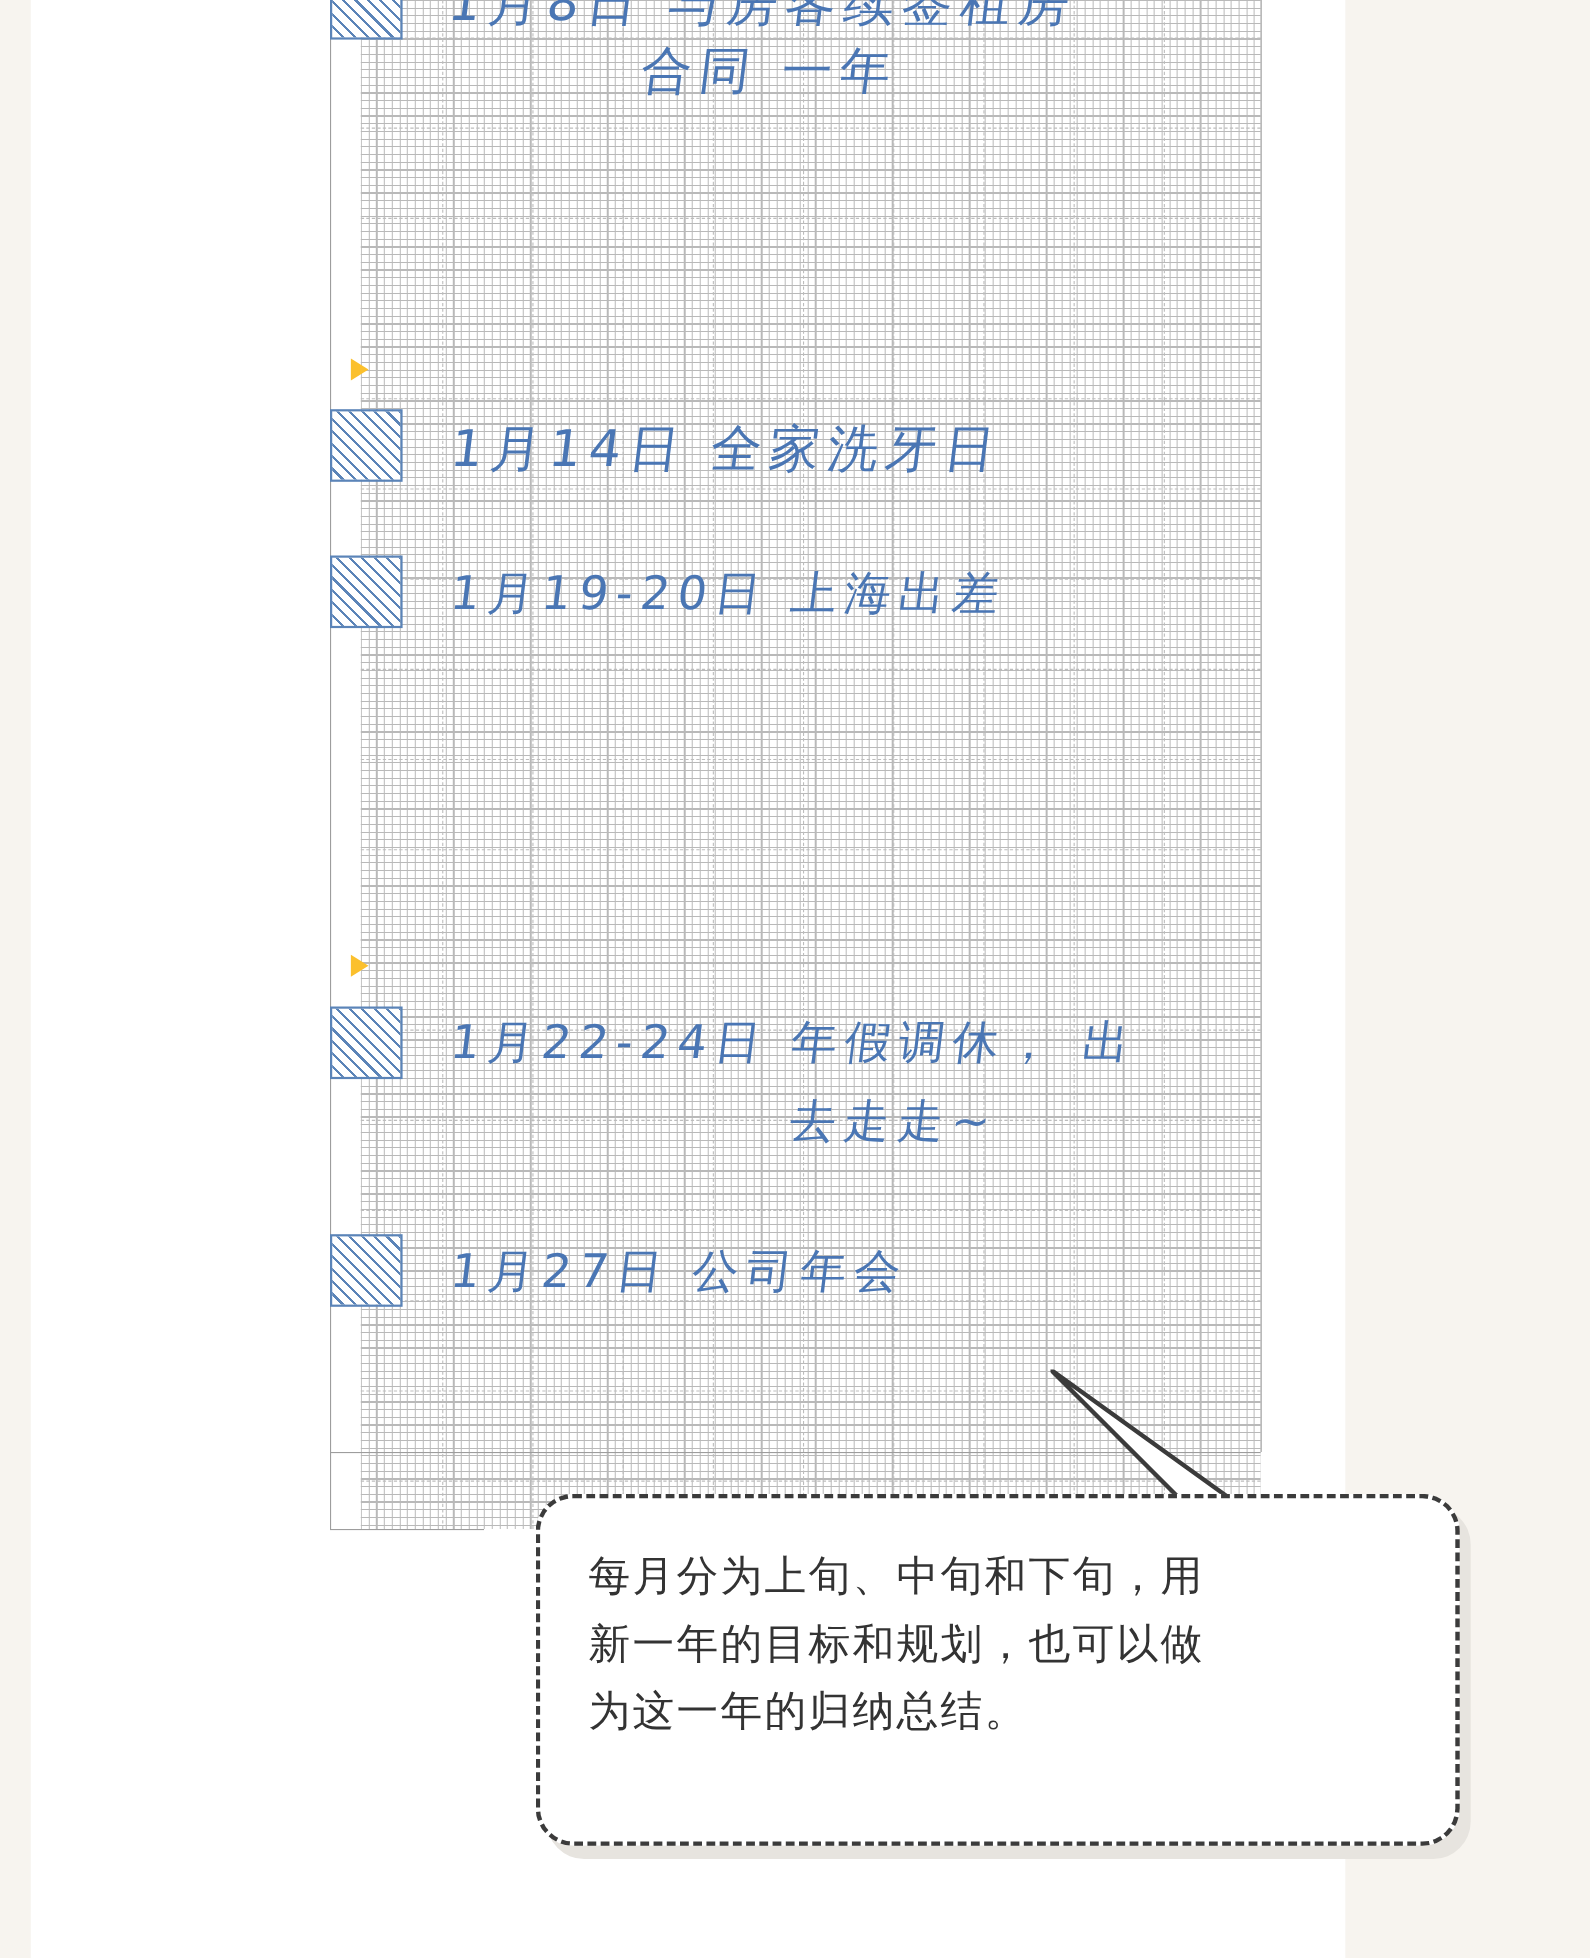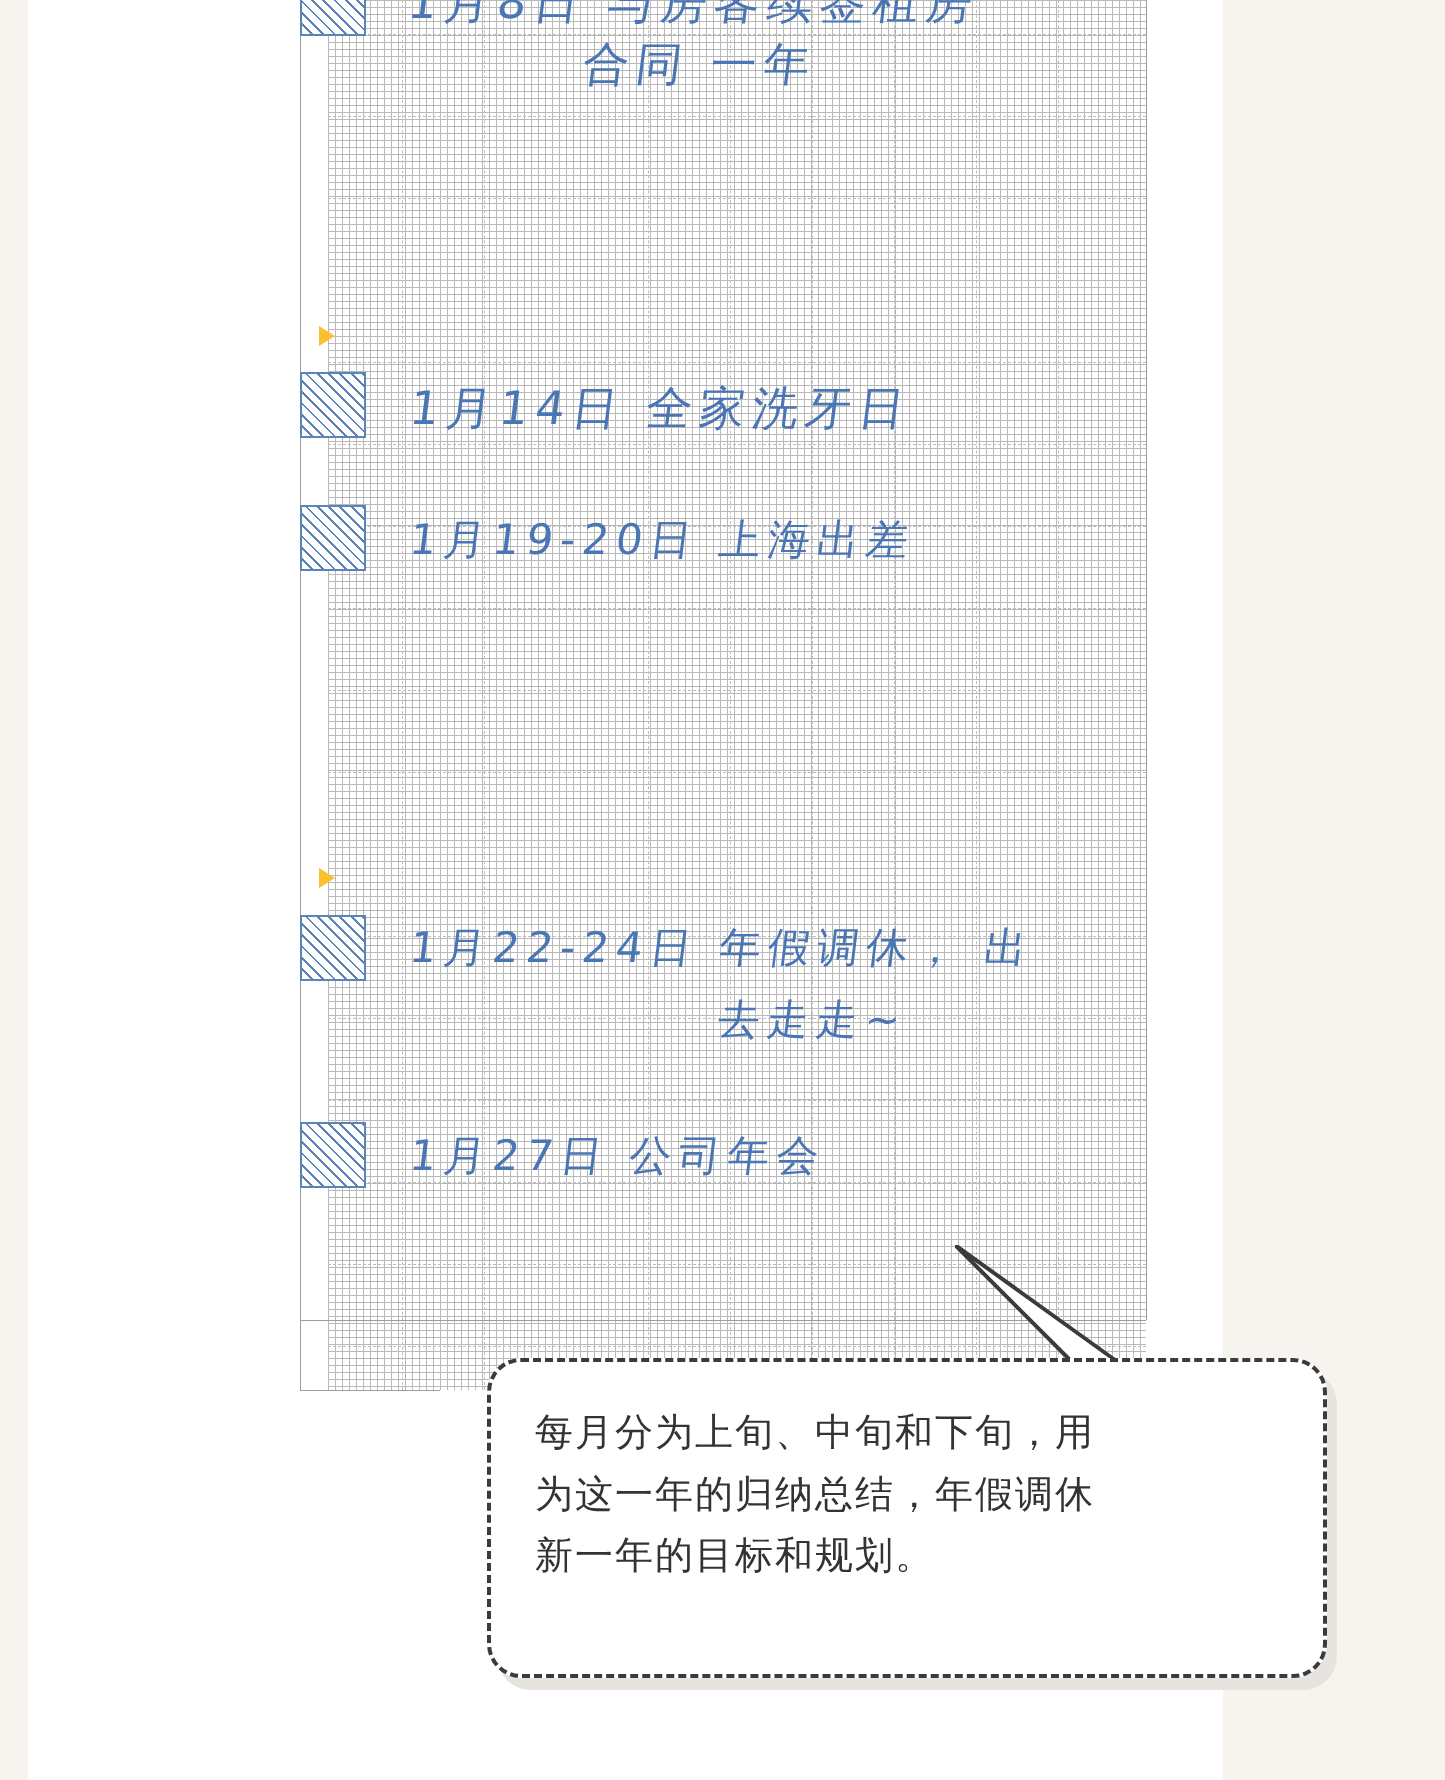--- a/index.html
+++ b/index.html
@@ -220,17 +220,17 @@
 
   </div>
 
   <svg id="tail" viewBox="0 0 180 130">
     <polygon points="0,0 160,115 120,120" fill="#ffffff" stroke="#3b3b3b" stroke-width="4" stroke-linejoin="round"></polygon>
   </svg>
 
   <div id="callout-shadow"></div>
   <div id="callout">
     <p>每月分为上旬、中旬和下旬，用</p>
-    <p>为这一年的归纳总结，年假调休</p>
-    <p>新一年的目标和规划。</p>
+    <p>新一年的目标和规划，也可以做</p>
+    <p>为这一年的归纳总结。</p>
   </div>
 
 </div>
 
 </body></html>

